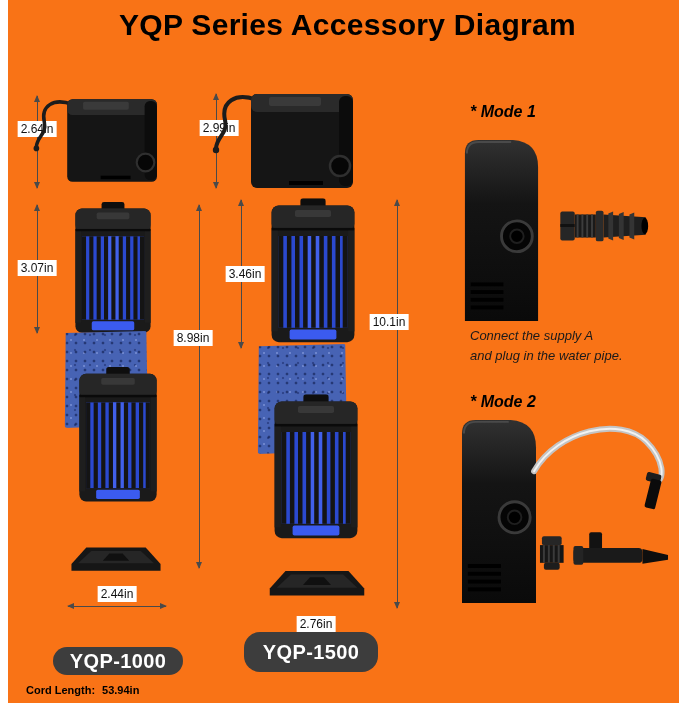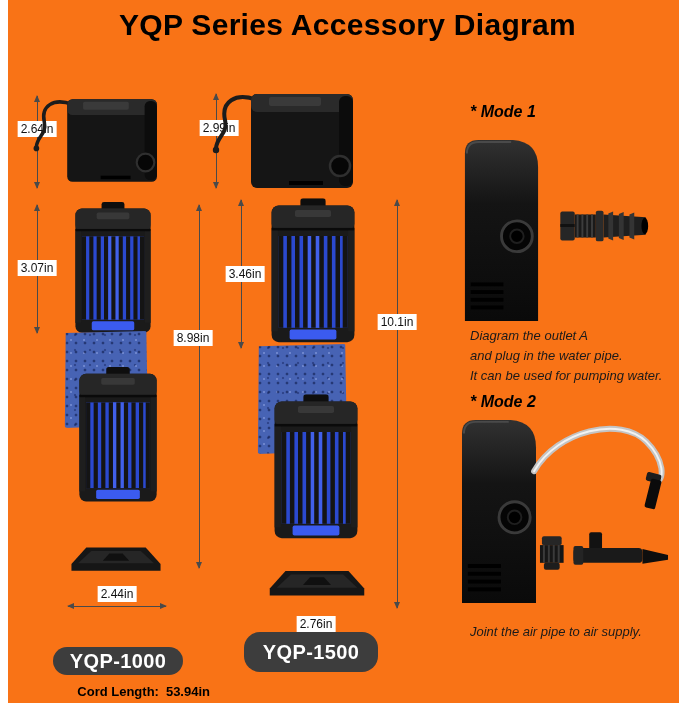--- a/index.html
+++ b/index.html
@@ -36,21 +36,21 @@
       radial-gradient(circle at 11px 4px, rgba(25,40,100,.5) 1.1px, transparent 1.6px);
     background-size:9px 9px,13px 13px,15px 15px;
     clip-path:polygon(2% 2%, 98% 0%, 100% 97%, 1% 100%);
   }
   .badge{
     position:absolute;background:#3d3d3d;color:#fff;border-radius:16px;
     display:flex;align-items:center;justify-content:center;
     font-size:20px;font-weight:700;letter-spacing:.4px;
   }
   .cord{
-    position:absolute;text-align:right;font-size:13px;font-weight:700;color:#000;white-space:nowrap;
+    position:absolute;text-align:left;font-size:11px;font-weight:700;color:#000;white-space:nowrap;
   }
   .cord .val{margin-left:7px;}
   .mode-heading{
     position:absolute;font-size:16px;font-weight:700;font-style:italic;color:#000;white-space:nowrap;
   }
   .mode-caption{
     position:absolute;font-size:13px;font-style:italic;color:#1a1a1a;line-height:1.55;white-space:nowrap;
   }
   .mode-caption span{display:block;}
   .hidden-defs{position:absolute;width:0;height:0;overflow:hidden;}
@@ -202,21 +202,21 @@
   <div class="dim-v" style="left:233px;top:200px;height:148px;"></div>
   <div class="dim-label" style="left:237px;top:266px;text-align:center;">3.46in</div>
 
   <div class="illus" style="left:260px;top:198px;">
     <svg width="90" height="148" viewBox="0 0 100 164">
         <use href="#sym-filter"></use>
       </svg>
   </div>
 
   <div class="dim-v" style="left:389px;top:200px;height:408px;"></div>
-  <div class="dim-label" style="left:389px;top:314px;">10.1in</div>
+  <div class="dim-label" style="left:381px;top:314px;">10.1in</div>
 
   <div class="sponge" style="left:249px;top:344px;width:90px;height:110px;"></div>
 
   <div class="illus" style="left:263px;top:394px;">
     <svg width="90" height="148" viewBox="0 0 100 164">
         <use href="#sym-filter"></use>
       </svg>
   </div>
 
   <div class="illus" style="left:256px;top:564px;">
@@ -239,23 +239,22 @@
       </svg>
   </div>
 
   <div class="illus" style="left:550px;top:202px;">
     <svg width="92" height="48" viewBox="0 0 95 50">
         <use href="#sym-barb"></use>
       </svg>
   </div>
 
   <div class="mode-caption" style="left:462px;top:326px;">
-    <span>Diagram the outlet A</span>
+    <span>Connect the supply A</span>
     <span>and plug in the water pipe.</span>
-    <span>It can be used for pumping water.</span>
   </div>
 
   <div class="mode-heading" style="left:462px;top:393px;">* Mode 2</div>
 
   <div class="illus" style="left:452px;top:418px;">
     <svg width="78" height="185" viewBox="0 0 80 190">
         <use href="#sym-panel"></use>
       </svg>
   </div>
 
@@ -277,16 +276,15 @@
       <rect x="14" y="145" width="16" height="7" rx="2" fill="#1d1d1d"></rect>
 
       <rect x="60" y="114" width="13" height="18" rx="2" fill="#121212"></rect>
       <rect x="44" y="130" width="70" height="15" rx="4" fill="#1a1a1a"></rect>
       <rect x="44" y="128" width="10" height="19" rx="2" fill="#242424"></rect>
       <polygon points="114,131 140,137 140,142 114,146" fill="#0e0e0e"></polygon>
     </svg>
   </div>
 
   <div class="mode-caption" style="left:462px;top:622px;">
-    <span>Joint the air pipe to air supply.</span>
   </div>
 
 </div>
 
 </body></html>

